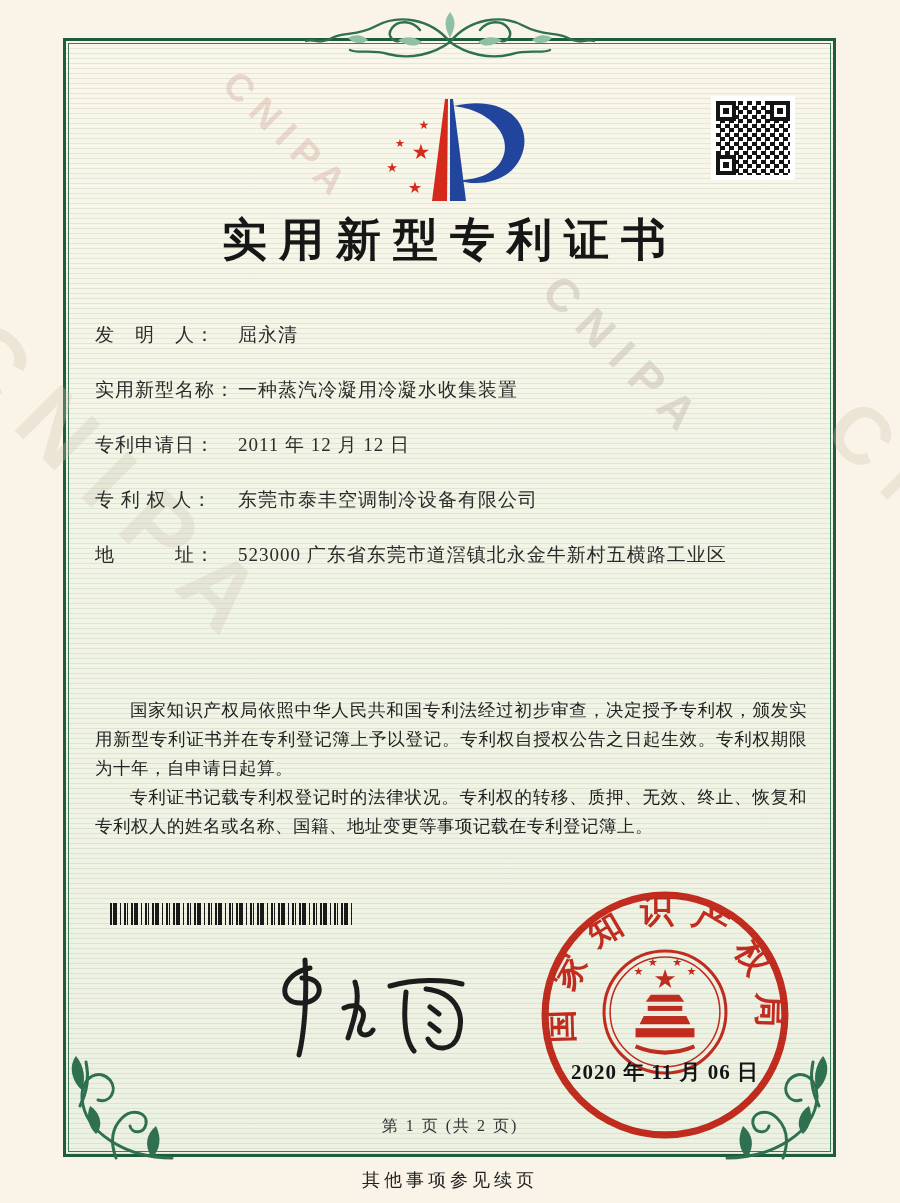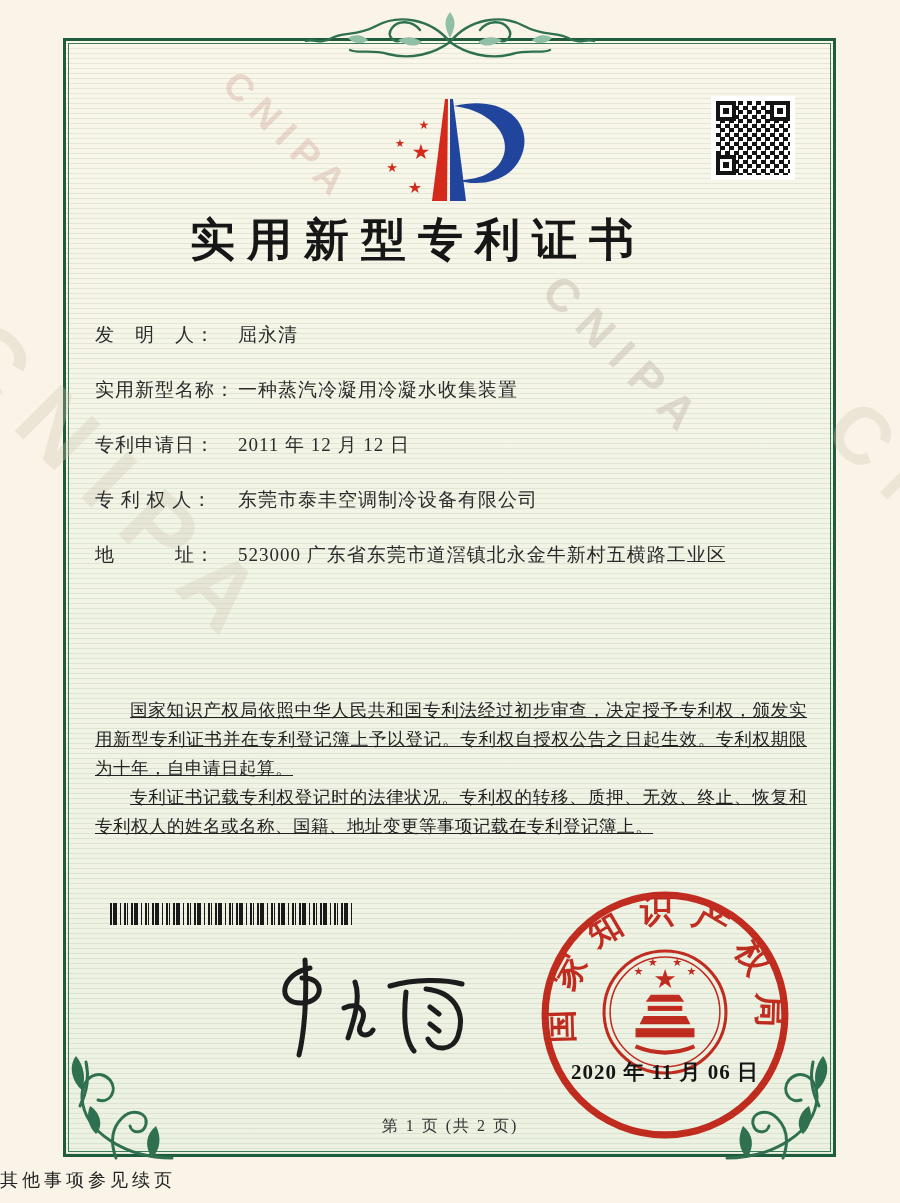--- a/index.html
+++ b/index.html
@@ -34,49 +34,49 @@
   .cert-no{position:absolute;left:95px;top:92px;font-size:18px;letter-spacing:3px;color:#3a3a3a;}
   .logo{position:absolute;left:380px;top:93px;width:210px;height:112px;}
   .qr{position:absolute;left:711px;top:96px;width:84px;height:84px;background:#fff;padding:5px;box-sizing:border-box;}
   .qr-grid{position:relative;width:100%;height:100%;
     background:
       repeating-conic-gradient(#141414 0 25%, #ffffff 0 50%);
     background-size:9px 9px;}
   .finder{position:absolute;width:20px;height:20px;background:#fff;border:4px solid #141414;box-sizing:border-box;}
   .finder:after{content:"";position:absolute;inset:3px;background:#141414;}
   .finder.tl{left:0;top:0;} .finder.tr{right:0;top:0;} .finder.bl{left:0;bottom:0;}
-  .title{position:absolute;left:0;top:210px;width:836px;text-align:center;
+  .title{position:absolute;left:0;top:210px;width:900px;text-align:center;
     font-size:45px;font-weight:bold;letter-spacing:12px;color:#161616;}
   
   .fields{position:absolute;left:95px;top:322px;width:720px;font-size:19px;}
   .frow{margin-bottom:29px;line-height:26px;white-space:nowrap;}
   .flabel{display:inline-block;width:143px;letter-spacing:1px;vertical-align:top;}
   .fvalue{letter-spacing:1px;}
   .grant-row{position:absolute;left:95px;top:649px;width:740px;font-size:19px;white-space:nowrap;}
   .grant-col1{display:inline-block;width:358px;}
   
   .body-text{position:absolute;left:95px;top:696px;width:712px;
-    font-size:17.5px;line-height:29px;text-align:justify;color:#222;letter-spacing:.5px;text-decoration:underline;}
+    font-size:17.5px;line-height:29px;text-align:justify;color:#222;letter-spacing:.5px;}
   .body-text p{margin:0;text-indent:2em;}
   
   .barcode{position:absolute;left:110px;top:903px;width:242px;height:22px;
     background:repeating-linear-gradient(90deg,
       #191919 0 2px, transparent 2px 3px,
       #191919 3px 7px, transparent 7px 10px,
       #191919 10px 11px, transparent 11px 14px,
       #191919 14px 16px, transparent 16px 17px,
       #191919 17px 18px, transparent 18px 21px);}
   .director{position:absolute;left:98px;top:986px;font-size:20px;letter-spacing:4px;color:#222;}
   .director div{margin-bottom:16px;}
   .signature{position:absolute;left:258px;top:952px;}
   .seal{position:absolute;left:538px;top:888px;width:254px;height:254px;opacity:.95;mix-blend-mode:multiply;}
   .seal-date{position:absolute;left:548px;top:1058px;width:234px;text-align:center;
     font-size:21px;font-weight:bold;color:#141414;letter-spacing:1px;}
   .page-num{position:absolute;left:0;top:1116px;width:900px;text-align:center;font-size:16px;letter-spacing:2px;color:#333;}
-  .cont-note{position:absolute;left:0;top:1168px;width:900px;text-align:left;font-size:18px;letter-spacing:4px;color:#222;}
+  .cont-note{position:absolute;left:0;top:1168px;width:900px;text-align:center;font-size:18px;letter-spacing:4px;color:#222;}
   .z2{z-index:2;} .z3{z-index:3;} .z4{z-index:4;} .z5{z-index:5;}
 </style>
 </head>
 <body>
 
 <div class="page">
 
   <div class="frame">
     <div class="frame-inner"></div>
 

